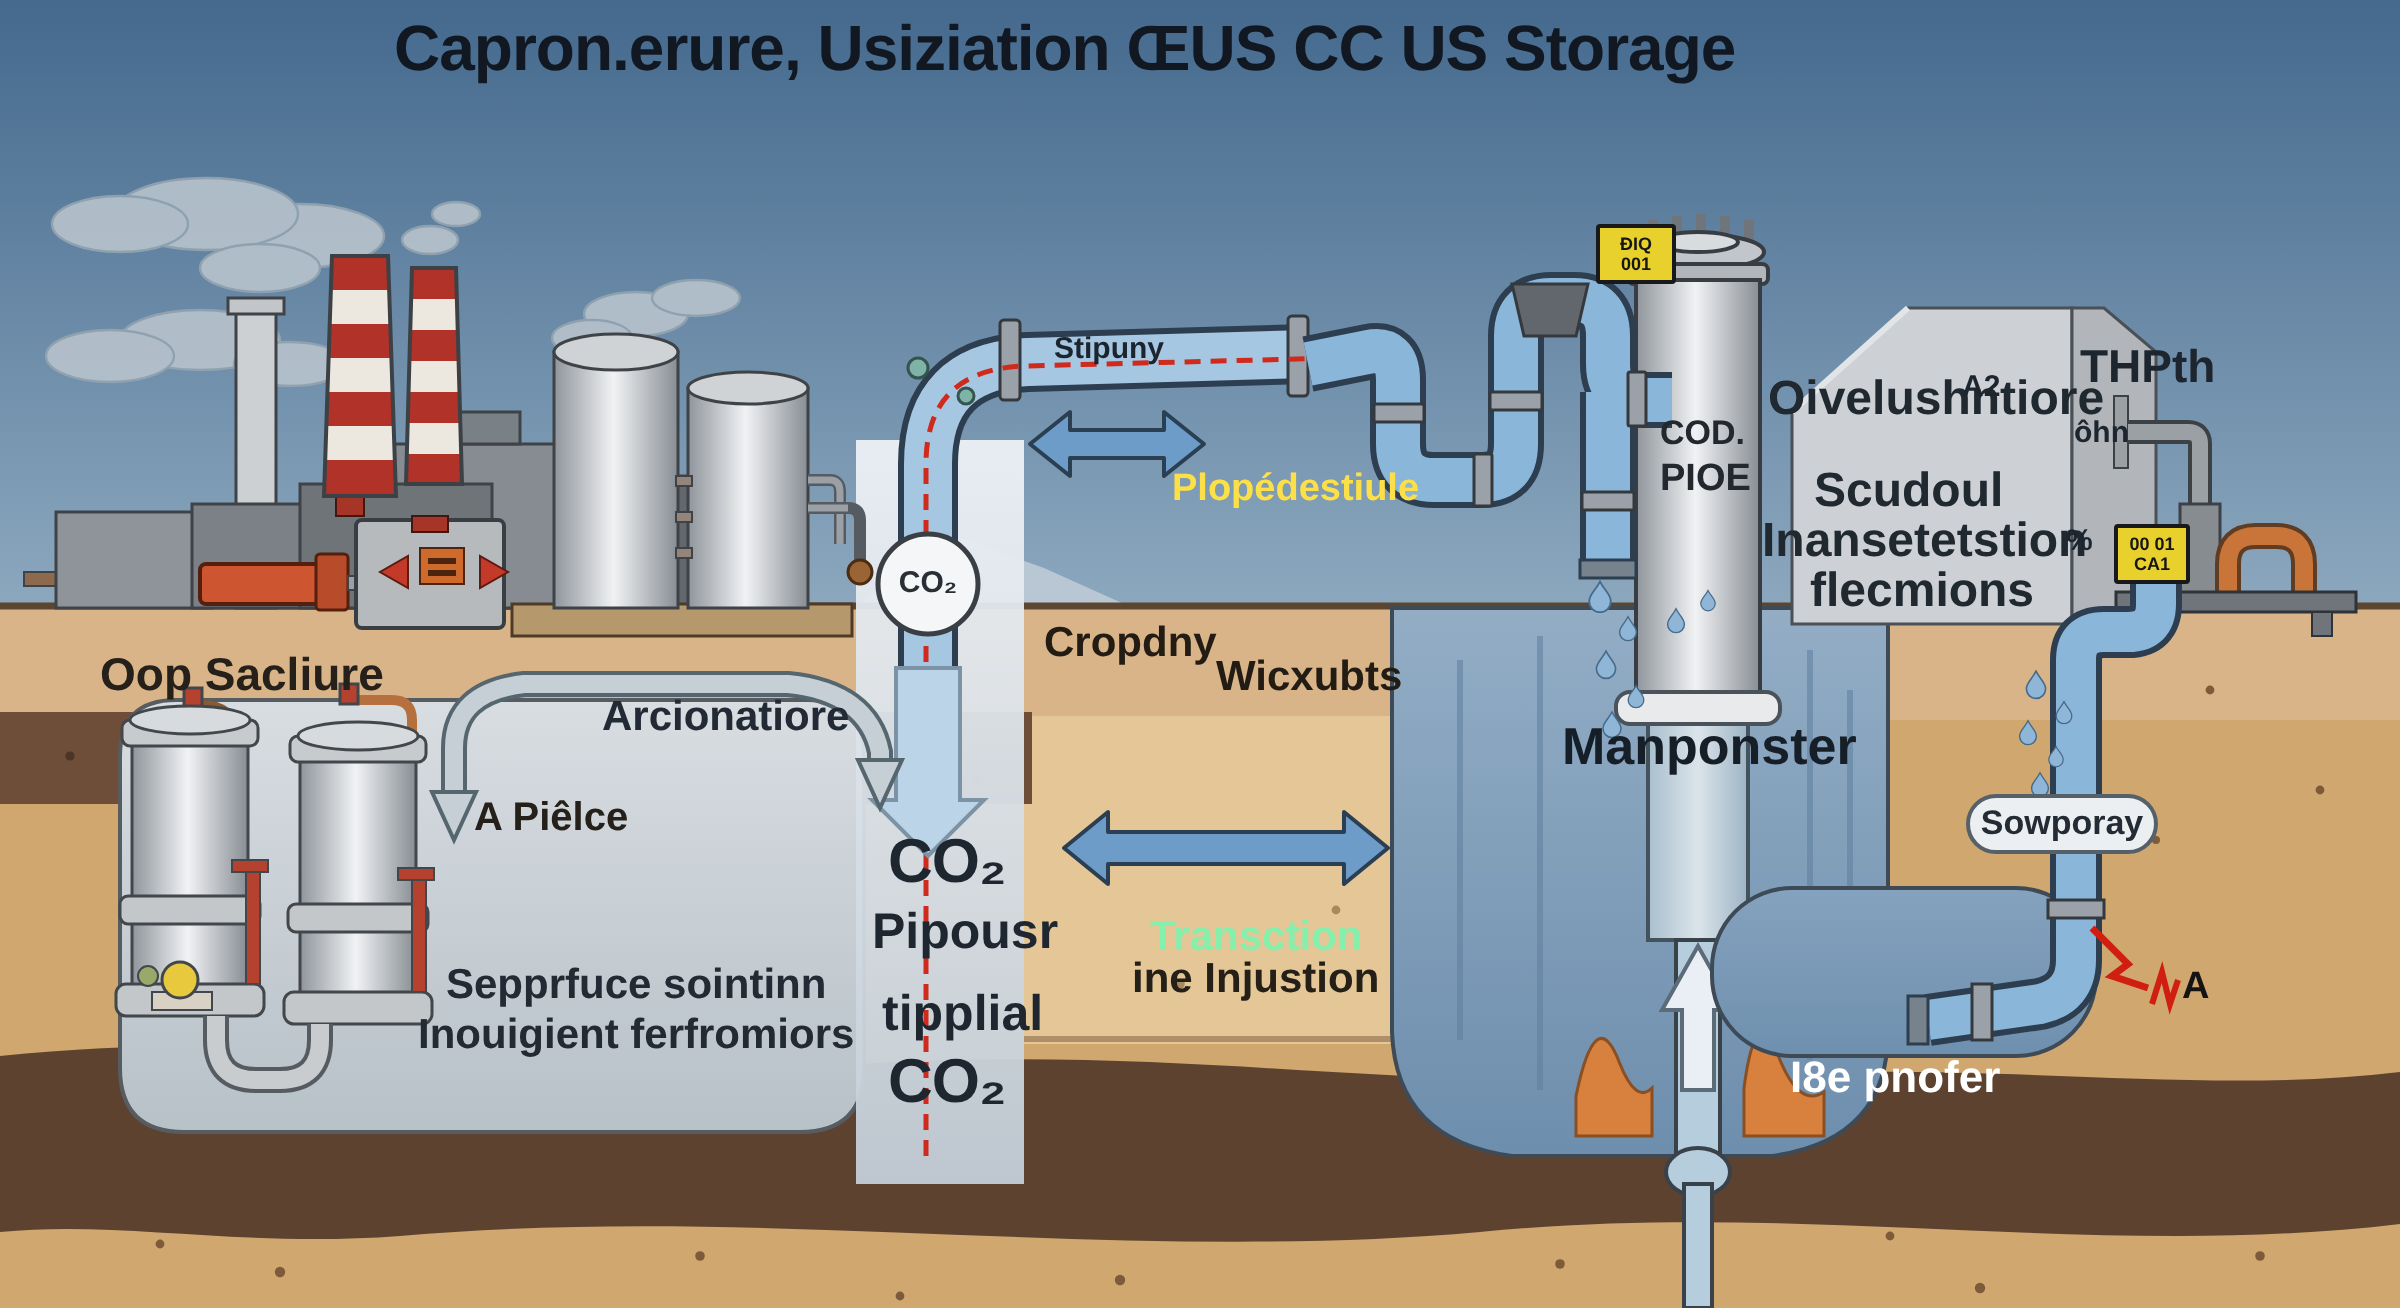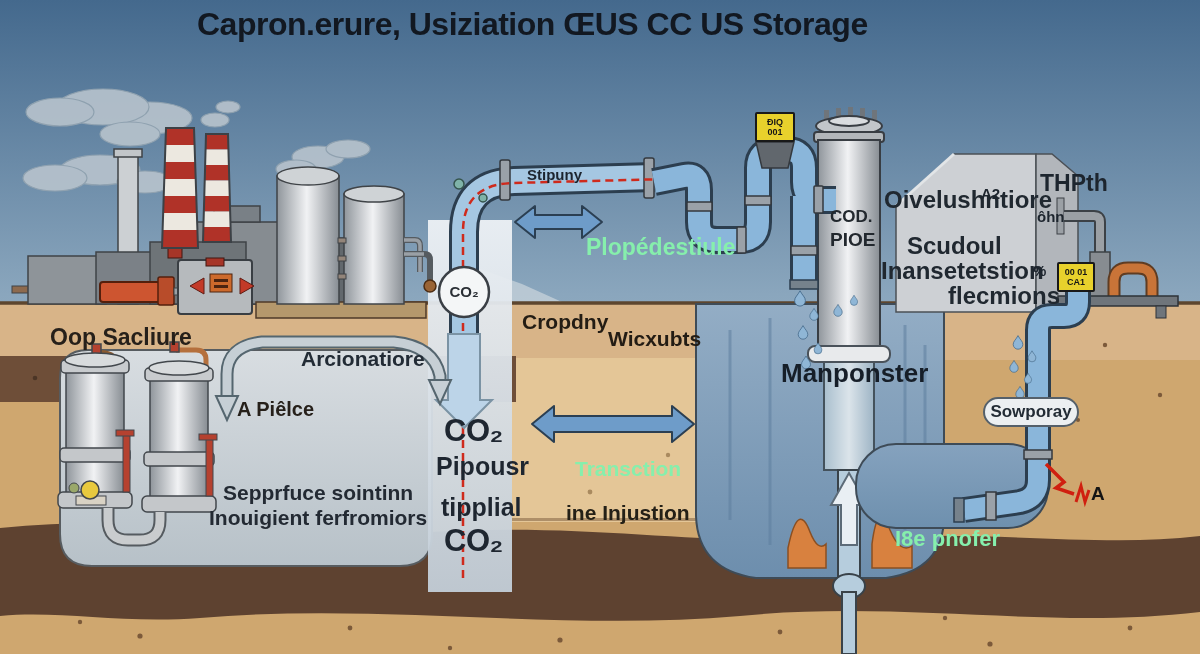--- a/index.html
+++ b/index.html
@@ -363,54 +363,54 @@
 <div class="lbl heavy" style="left:197px;top:8px;font-size:32px;color:#121821;">Capron.erure, Usiziation ŒUS CC US Storage</div>
 
 <div class="lbl" style="left:50px;top:325px;font-size:23px;color:#26201a;">Oop Sacliure</div>
 <div class="lbl" style="left:301px;top:348px;font-size:21px;color:#222b35;">Arcionatiore</div>
 <div class="lbl" style="left:237px;top:399px;font-size:20px;color:#26201a;">A Piêlce</div>
 <div class="lbl" style="left:209px;top:507px;font-size:21px;color:#232a33;">Inouigient ferfromiors</div>
 <div class="lbl" style="left:223px;top:482px;font-size:21px;color:#232a33;">Sepprfuce sointinn</div>
 
 <div class="lbl" style="left:527px;top:167px;font-size:15px;color:#1c242e;">Stipuny</div>
 <div class="lbl" style="left:440px;top:284px;width:48px;text-align:center;font-size:15px;font-weight:800;color:#2a2f35;">CO₂</div>
-<div class="lbl" style="left:586px;top:235px;font-size:23px;color:#86efac;">Plopédestiule</div>
+<div class="lbl" style="left:586px;top:235px;font-size:19px;color:#fde047;">Plopédestiule</div>
 <div class="lbl heavy" style="left:444px;top:415px;font-size:31px;color:#1e2630;">CO₂</div>
 <div class="lbl" style="left:436px;top:453px;font-size:25px;color:#1e2630;">Pipousr</div>
 <div class="lbl" style="left:441px;top:494px;font-size:25px;color:#1e2630;">tipplial</div>
 <div class="lbl heavy" style="left:444px;top:525px;font-size:31px;color:#1e2630;">CO₂</div>
 
 <div class="lbl" style="left:522px;top:311px;font-size:21px;color:#231c14;">Cropdny</div>
 <div class="lbl" style="left:608px;top:328px;font-size:21px;color:#231c14;">Wicxubts</div>
 <div class="lbl" style="left:575px;top:458px;font-size:21px;color:#86efac;">Transction</div>
-<div class="lbl" style="left:566px;top:502px;font-size:21px;color:#242017;">ine Injustion</div>
+<div class="lbl" style="left:566px;top:479px;font-size:21px;color:#242017;">ine Injustion</div>
 
 <div class="lbl" style="left:830px;top:208px;font-size:17px;color:#22282e;">COD.</div>
 <div class="lbl" style="left:830px;top:230px;font-size:19px;color:#22282e;">PIOE</div>
 <div class="lbl" style="left:781px;top:360px;font-size:26px;color:#161e28;">Manponster</div>
 
-<div class="sign" style="left:755px;top:112px;width:40px;height:30px;">
+<div class="sign" style="left:798px;top:112px;width:40px;height:30px;">
   <div>ĐIQ</div>
   <div>001</div>
 </div>
 
 <div class="lbl" style="left:884px;top:187px;font-size:24px;color:#202830;">Oivelushntiore</div>
 <div class="lbl" style="left:907px;top:233px;font-size:24px;color:#202830;">Scudoul</div>
 <div class="lbl" style="left:881px;top:258px;font-size:24px;color:#202830;">Inansetetstion</div>
-<div class="lbl" style="left:905px;top:283px;font-size:24px;color:#202830;margin-left:43px;">flecmions</div>
+<div class="lbl" style="left:905px;top:283px;font-size:24px;color:#202830;">flecmions</div>
 <div class="lbl" style="left:1040px;top:171px;font-size:23px;color:#1d252e;">THPth</div>
 <div class="lbl" style="left:981px;top:186px;font-size:15px;color:#1d252e;">A2</div>
 <div class="lbl" style="left:1037px;top:209px;font-size:15px;color:#1d252e;">ôhn</div>
 <div class="lbl" style="left:1033px;top:263px;font-size:15px;color:#1d252e;">%</div>
 
 <div class="sign" style="left:1057px;top:262px;width:38px;height:30px;">
   <div>00 01</div>
   <div>CA1</div>
 </div>
 
 <div class="pill" style="left:983px;top:397px;width:96px;height:30px;">
   <span>Sowporay</span>
 </div>
 
 <div class="lbl heavy" style="left:1091px;top:484px;font-size:19px;color:#141414;">A</div>
-<div class="lbl" style="left:895px;top:527px;font-size:22px;color:#86efac;">I8e pnofer</div>
+<div class="lbl" style="left:895px;top:527px;font-size:22px;color:#ffffff;">I8e pnofer</div>
 
 </div>
 
 </body></html>

